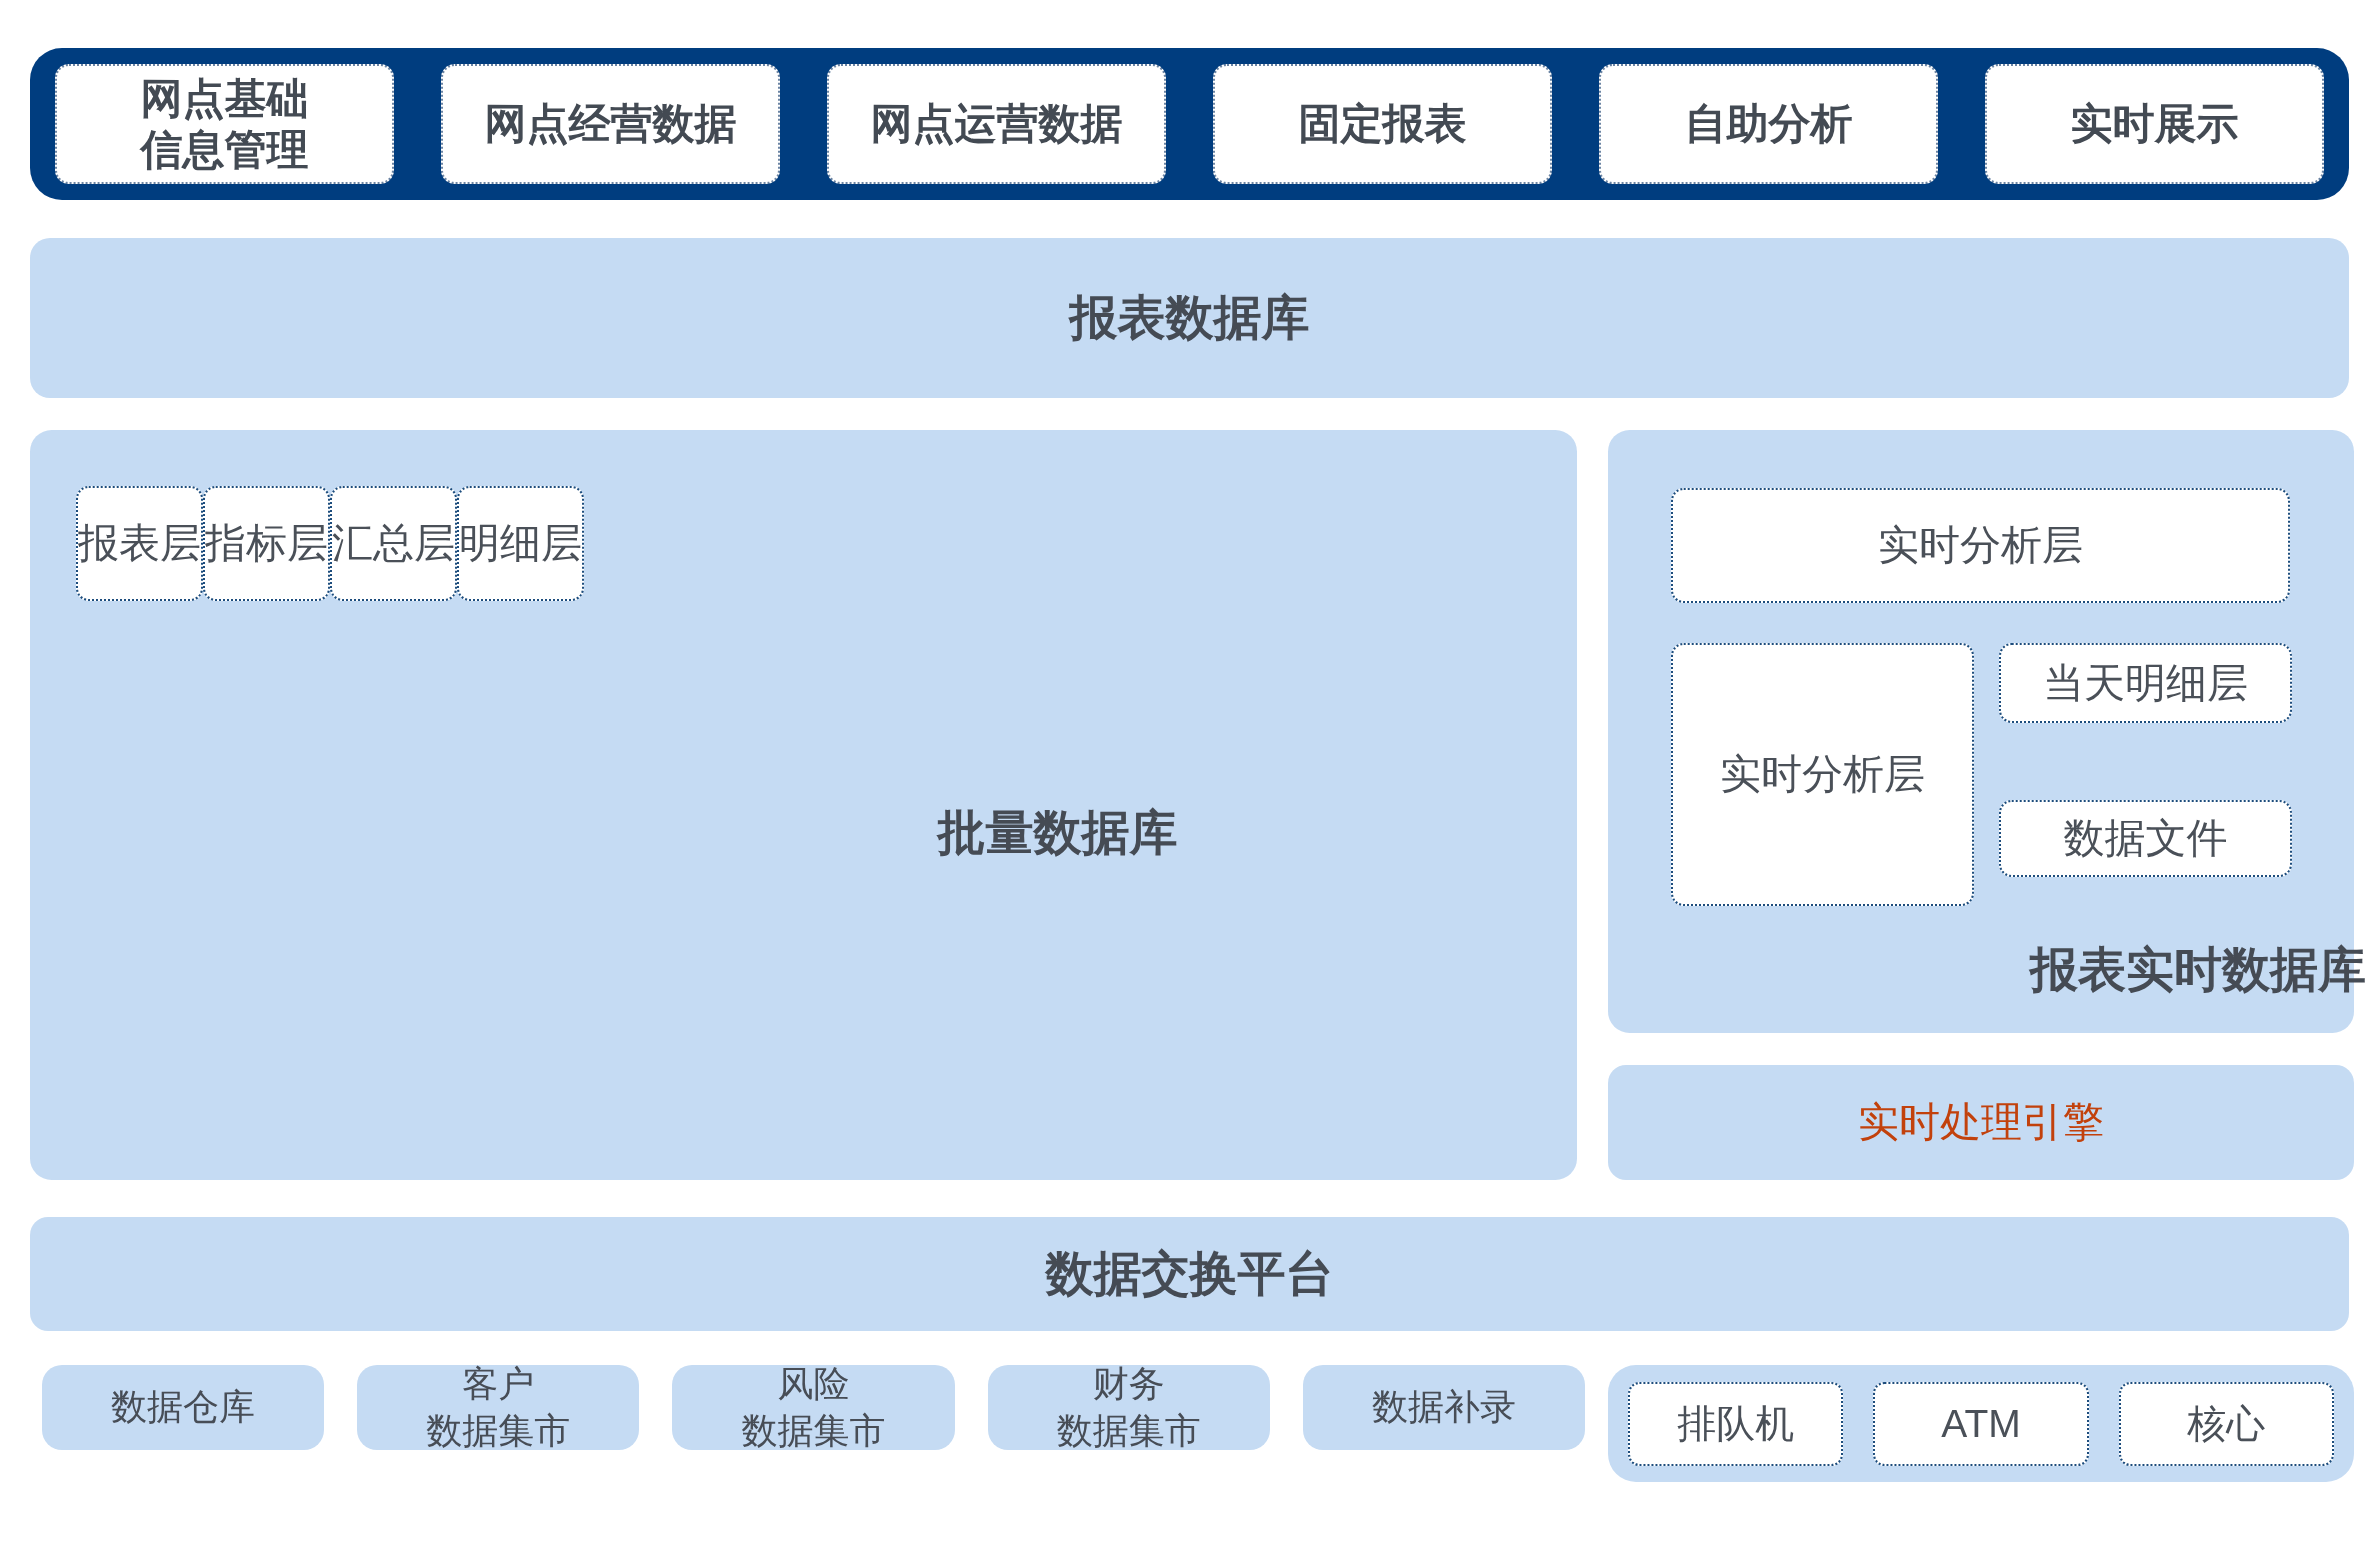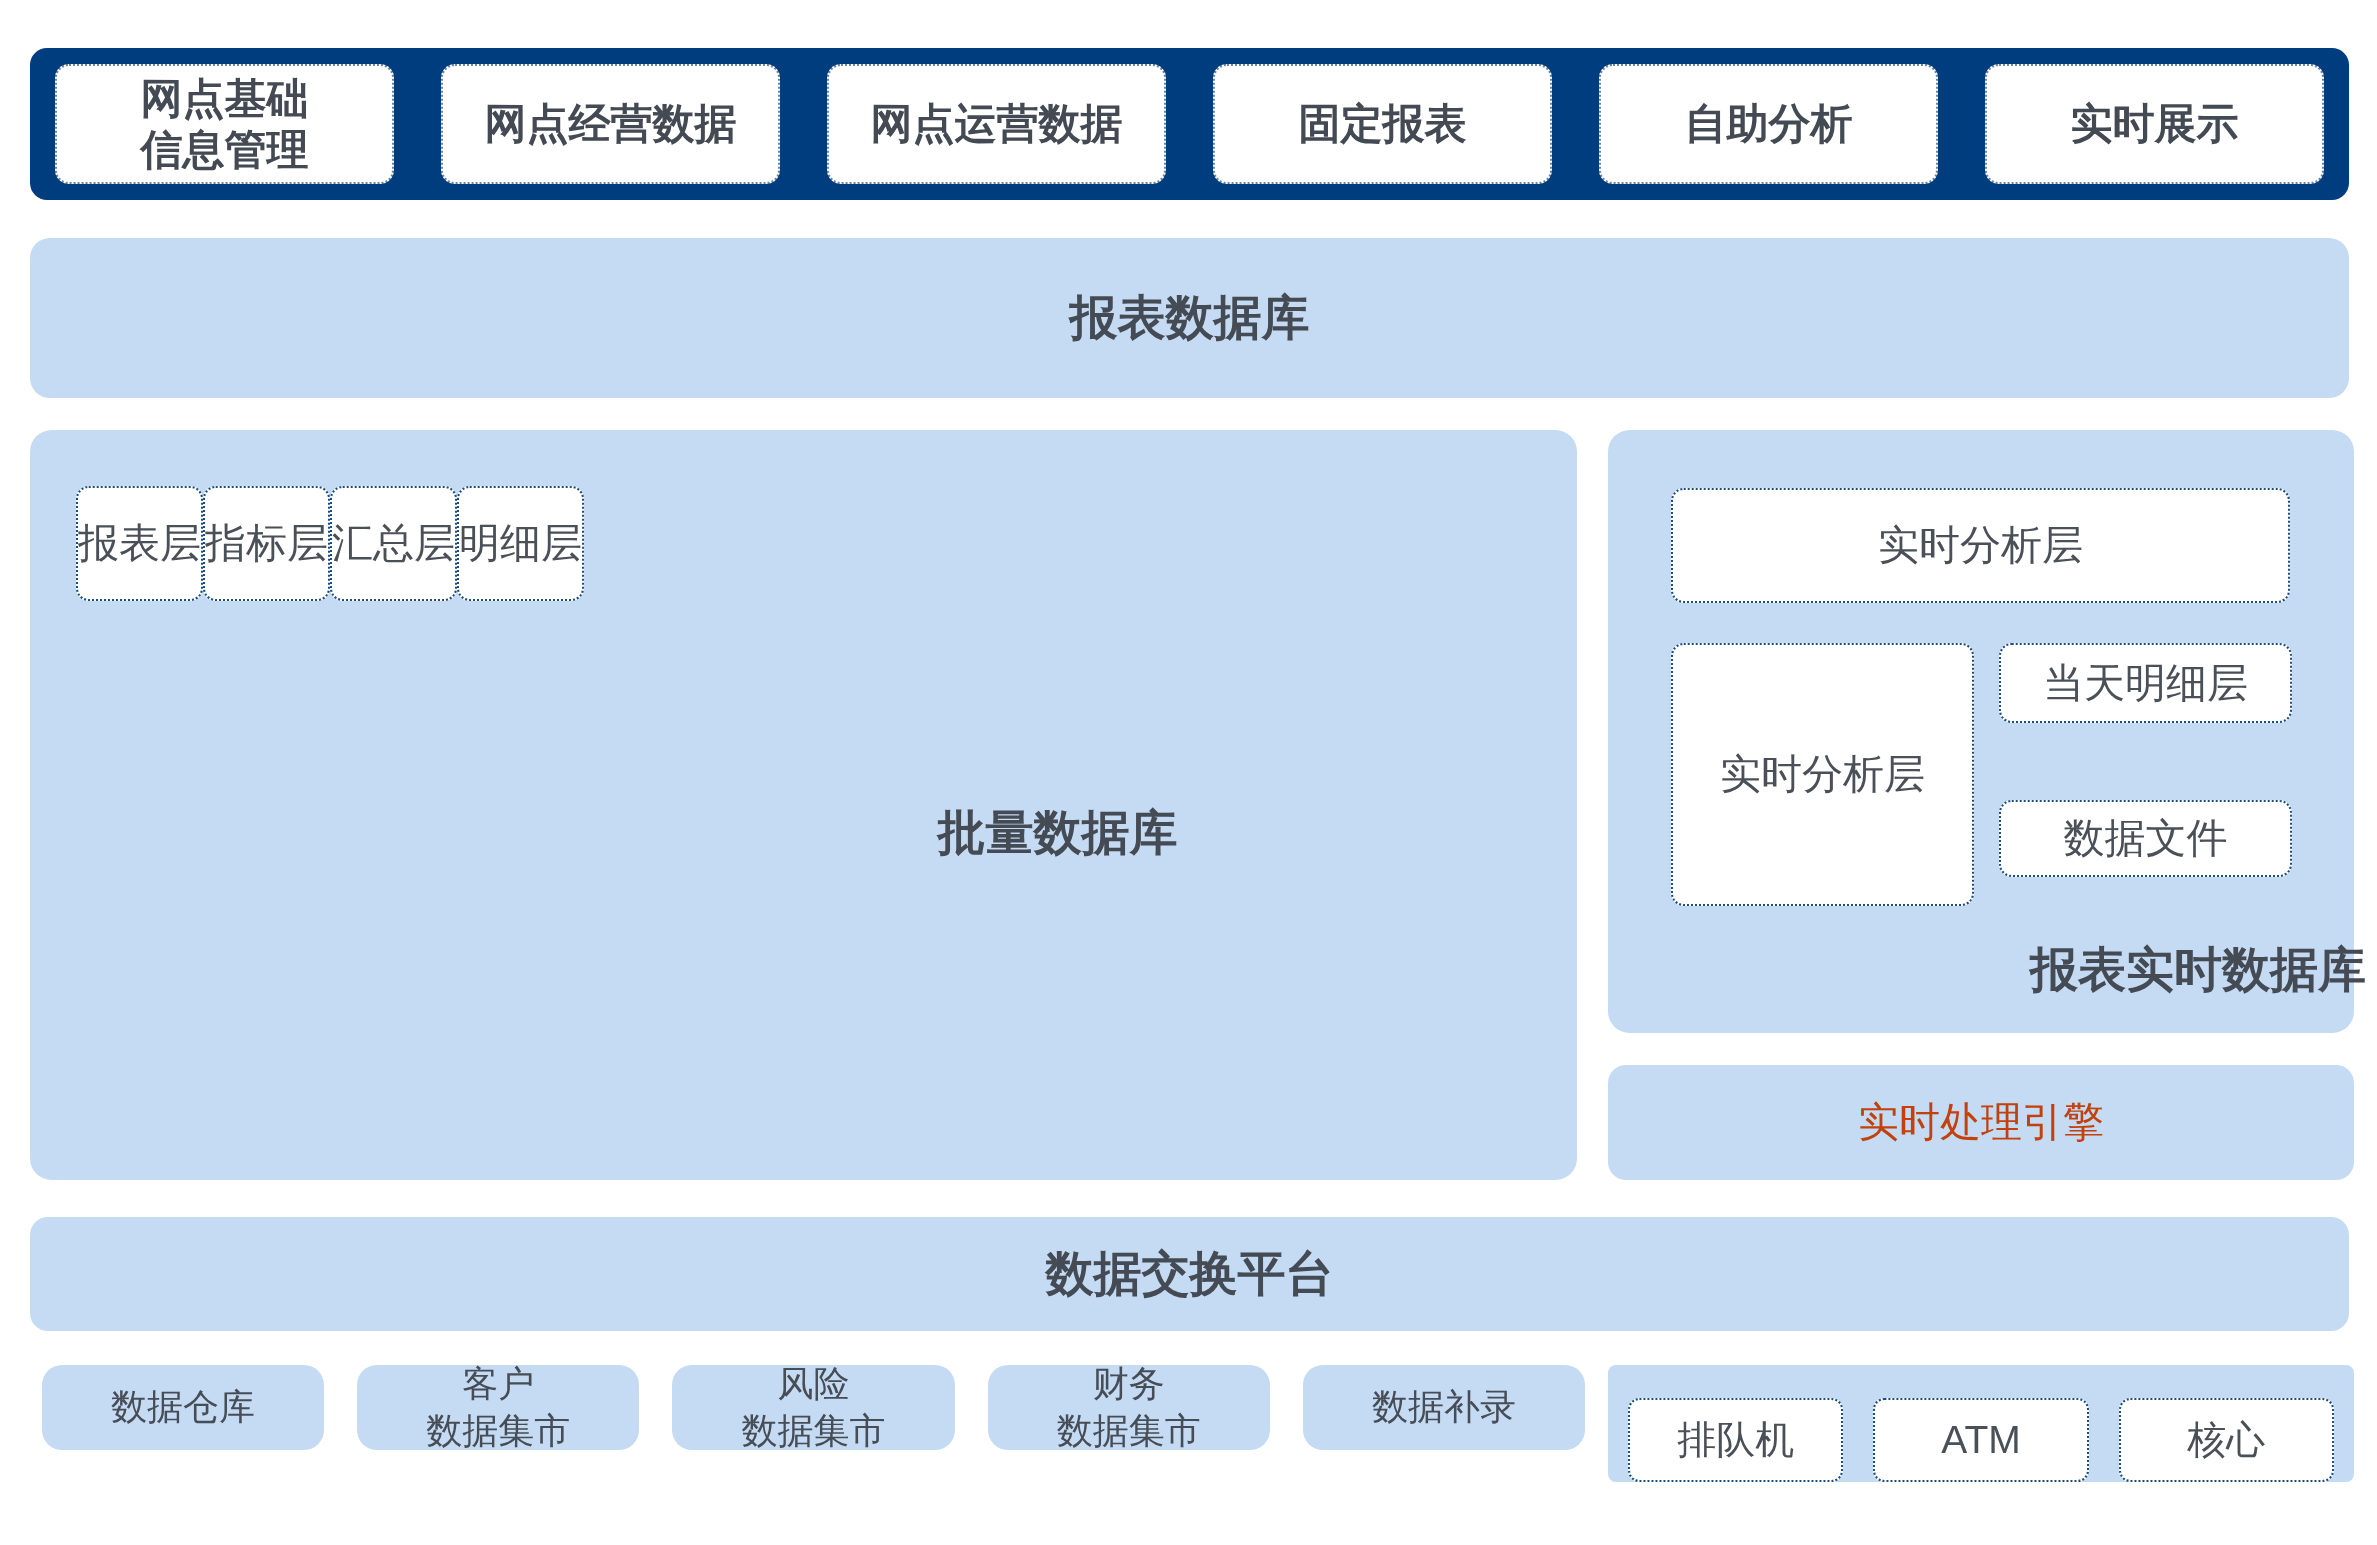--- a/index.html
+++ b/index.html
@@ -1,21 +1,21 @@
 <!DOCTYPE html>
 <html style="font-size:10px"><head>
 <meta charset="utf-8">
 <style>
   html,body{margin:0;padding:0;background:#ffffff;}
   body{font-family:"Liberation Sans","DejaVu Sans",sans-serif;}
   .canvas{position:relative;width:2377px;height:1546px;background:#ffffff;overflow:hidden;}
 
   
   .top-bar{position:absolute;left:30px;top:48px;width:2319px;height:152px;
-    background:#003d7f;border-radius:17px;display:flex;align-items:center;
+    background:#003d7f;border-radius:32px;display:flex;align-items:center;
     gap:47px;padding:0 25px;box-sizing:border-box;}
   .top-box{flex:1;height:120px;background:#ffffff;border:2.5px dotted #6b84a3;
     border-radius:14px;display:flex;align-items:center;justify-content:center;
     box-sizing:border-box;}
   .top-box span{font-size:42px;font-weight:700;color:#434a53;line-height:1.22;
     text-align:center;white-space:pre-line;}
 
   
   .band{position:absolute;background:#c5dbf3;border-radius:20px;
     display:flex;align-items:center;justify-content:center;}
@@ -50,21 +50,21 @@
 
   
   .src-row{position:absolute;left:42px;top:1365px;width:1543px;height:85px;
     display:flex;gap:33px;}
   .src-box{flex:1;background:#c5dbf3;border-radius:20px;display:flex;
     align-items:center;justify-content:center;}
   .src-box span{font-size:36px;font-weight:500;color:#474d56;line-height:1.3;
     text-align:center;white-space:pre-line;}
 
   #panel-channels{left:1608px;top:1365px;width:746px;height:117px;
-    border-radius:8px;display:flex;align-items:flex-end;justify-content:center;
+    border-radius:28px;display:flex;align-items:center;justify-content:center;
     gap:30px;padding:0 20px;box-sizing:border-box;background:#c5dbf3;position:absolute;}
   .chan-box{flex:1;height:84px;background:#ffffff;border:2.5px dotted #1d4d7d;
     border-radius:11.4px;display:flex;align-items:center;justify-content:center;
     box-sizing:border-box;}
   .chan-box span{font-size:39px;font-weight:500;color:#4a5058;}
 </style>
 </head>
 <body>
 
 <div class="canvas">

